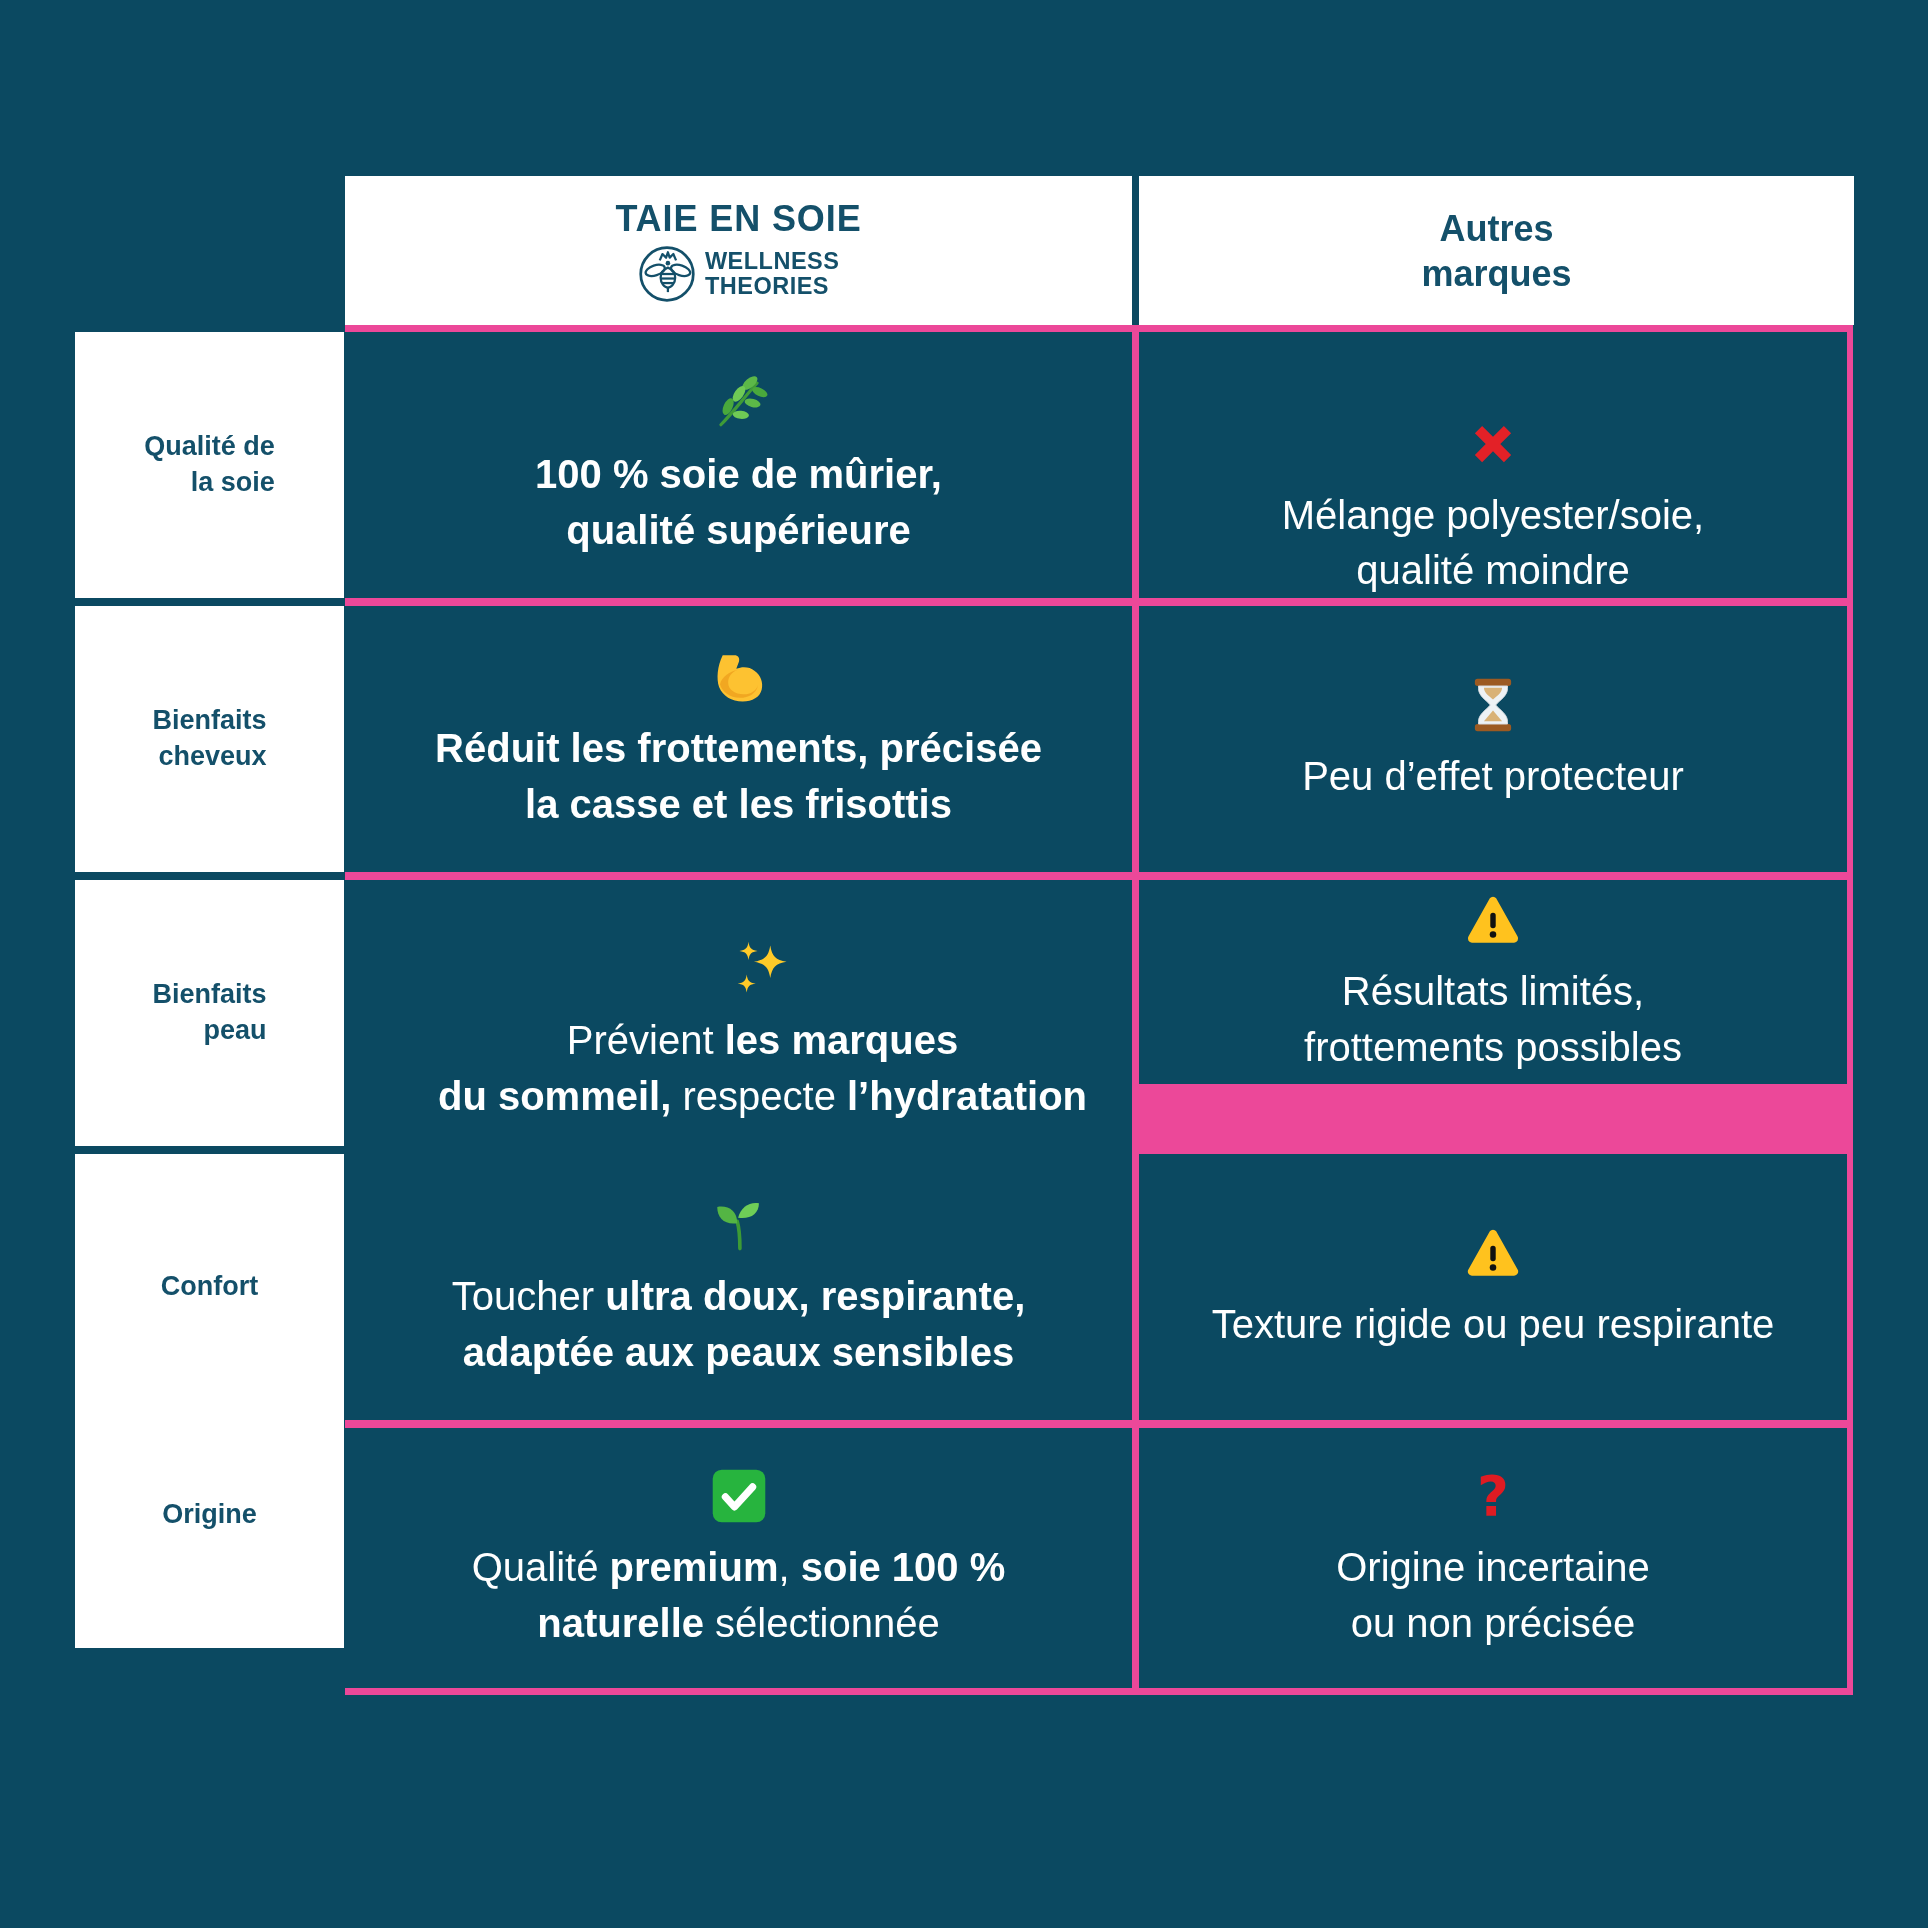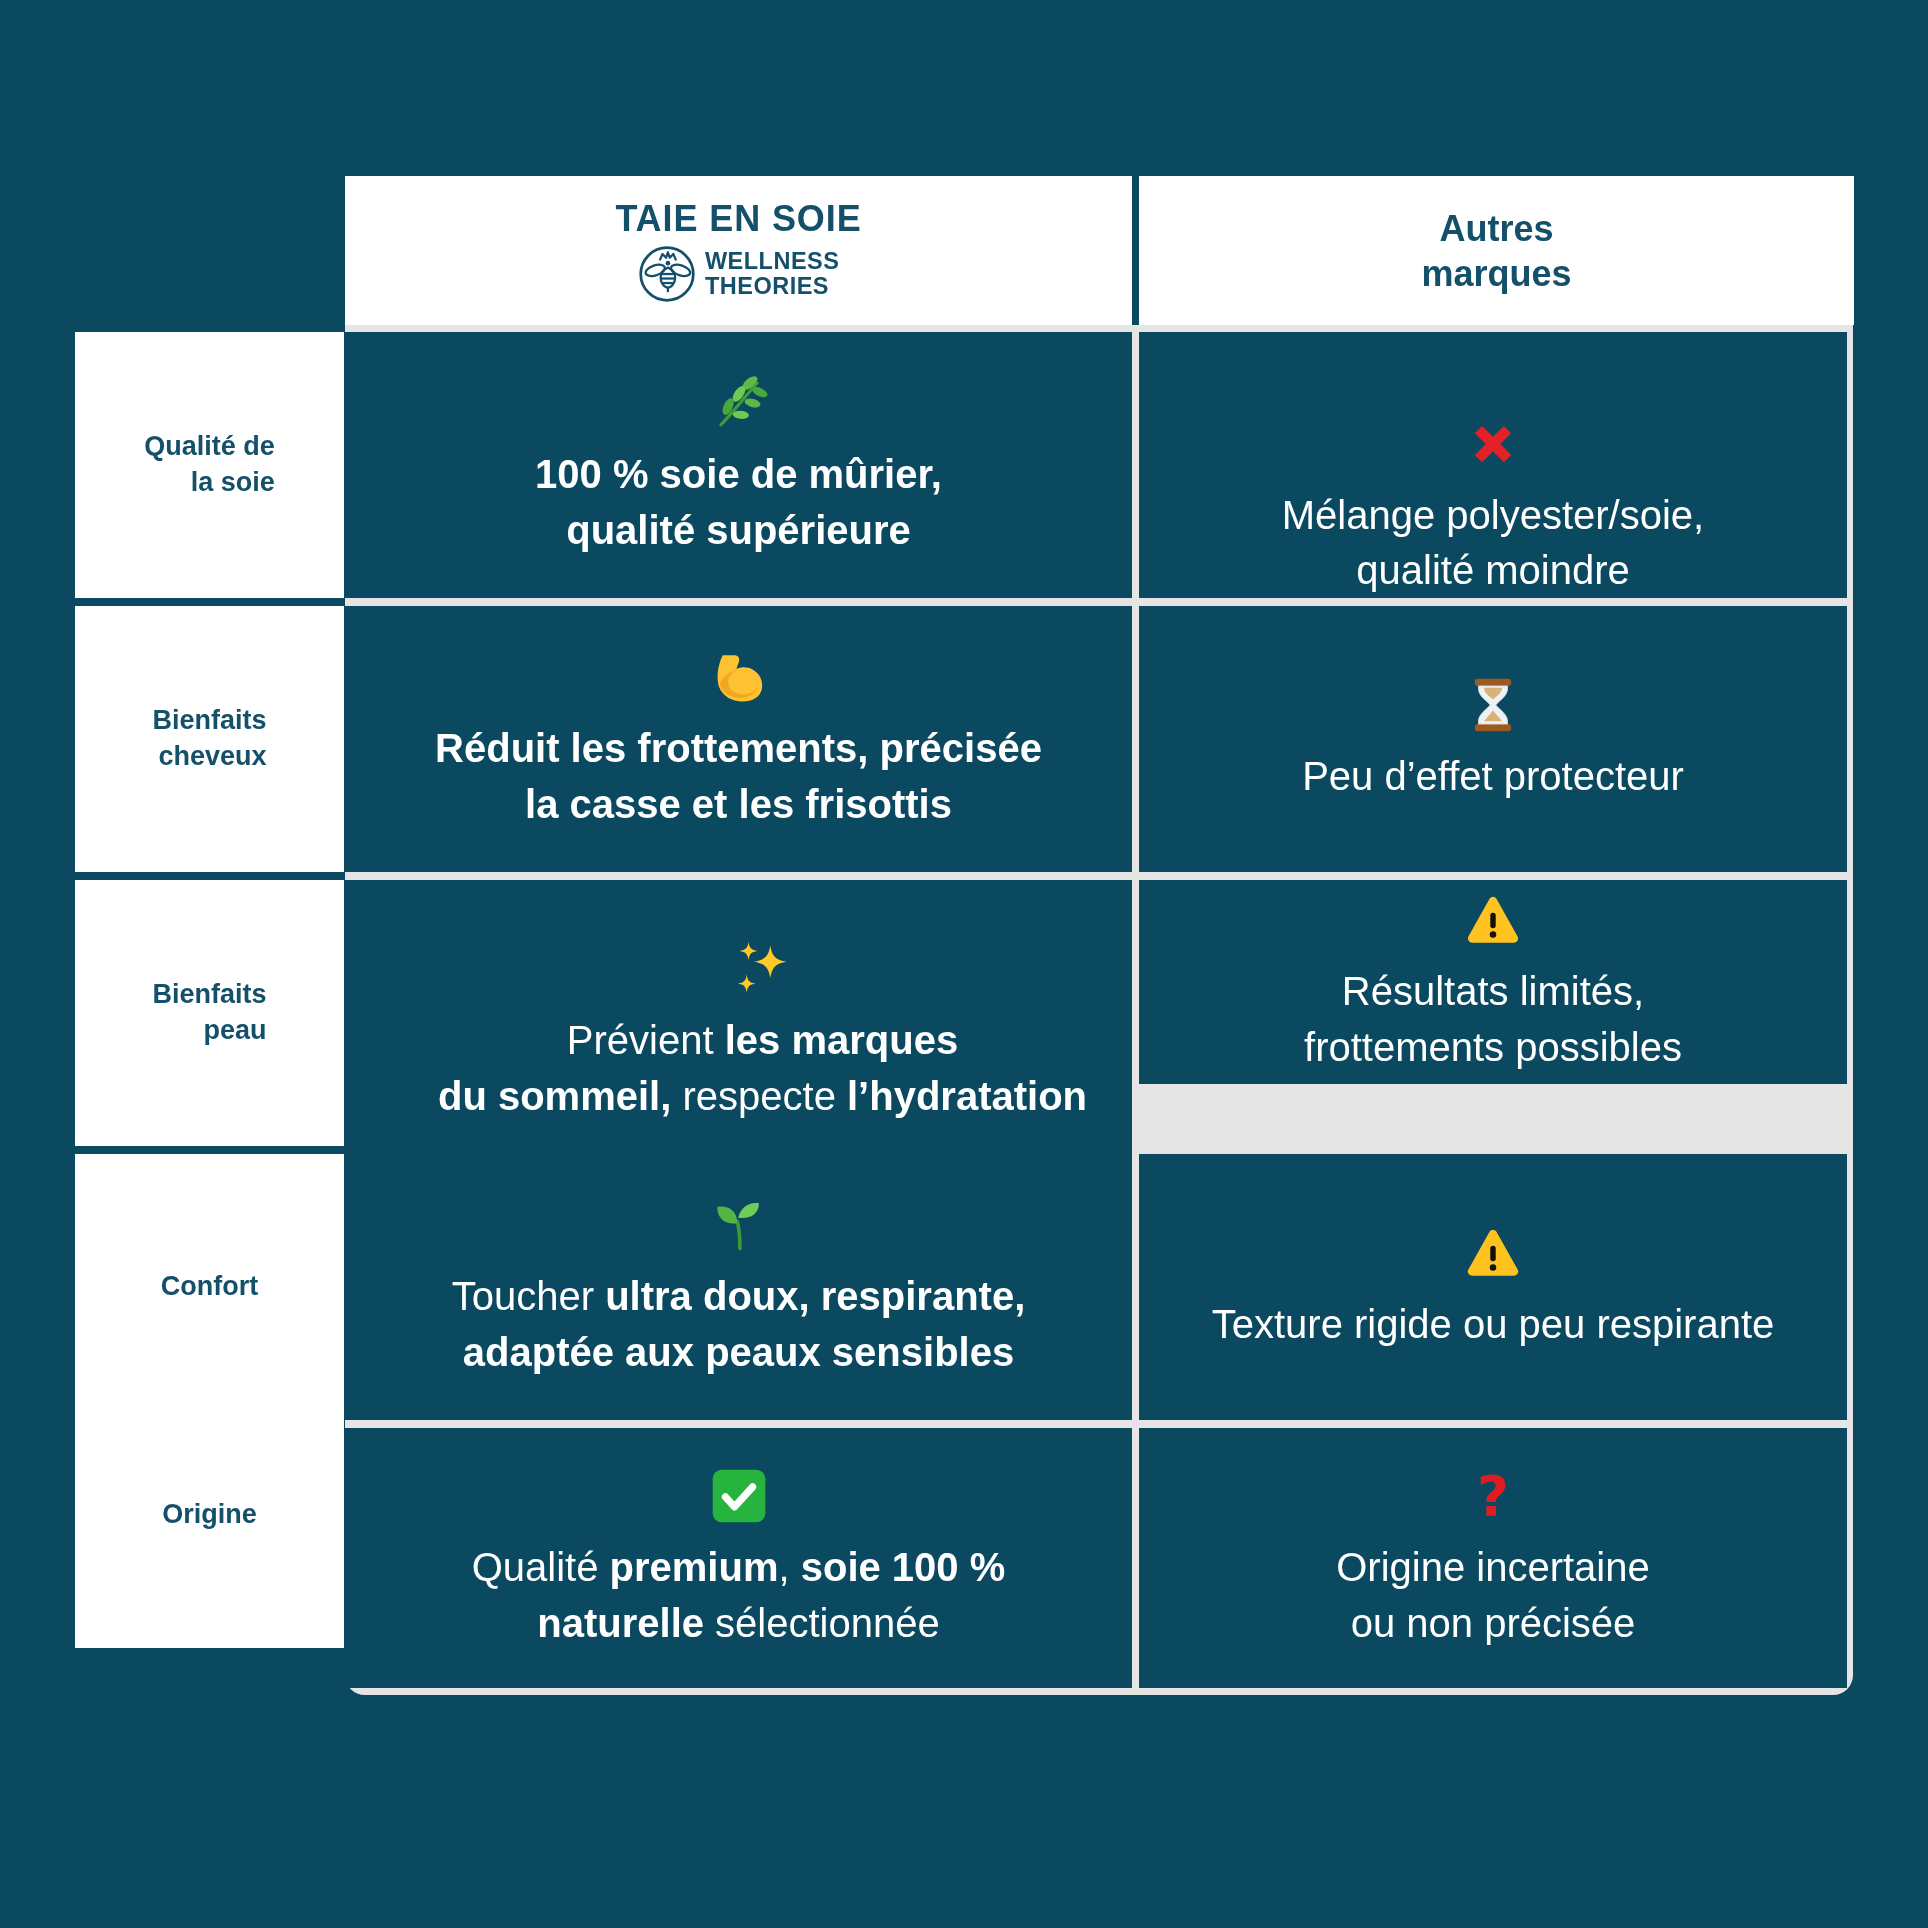--- a/index.html
+++ b/index.html
@@ -1,18 +1,18 @@
 <!DOCTYPE html>
 <html style="font-size:15px"><head>
 <meta charset="utf-8">
 <style>
   html,body{margin:0;padding:0;background:#0b4961;}
   .stage{position:relative;width:1928px;height:1928px;background:#0b4961;overflow:hidden;
          font-family:"Liberation Sans","DejaVu Sans",sans-serif;}
-  .panel{position:absolute;left:345px;top:176px;width:1508px;height:1519px;background:#e5e5e5;border-radius:20px;}
+  .panel{position:absolute;left:345px;top:176px;width:1508px;height:1519px;background:#ec4899;}
   .cell{position:absolute;display:flex;flex-direction:column;align-items:center;justify-content:center;
         text-align:center;box-sizing:border-box;}
   .dark{background:#0b4961;color:#ffffff;}
   .white{background:#ffffff;color:#14506a;}
   .label-cell{position:absolute;left:75px;width:269px;height:266px;background:#ffffff;color:#14506a;
         display:flex;align-items:center;justify-content:center;text-align:right;
         font-weight:bold;font-size:27px;line-height:1.32;white-space:pre-line;}
   .hdr-divider{position:absolute;left:787px;top:0;width:6.6px;height:149px;background:#0b4961;}
   .hdr1{left:0;top:0;width:787px;height:149px;}
   .hdr2{left:794px;top:0;width:715px;height:149px;font-weight:bold;font-size:36px;line-height:1.25;white-space:pre-line;}

